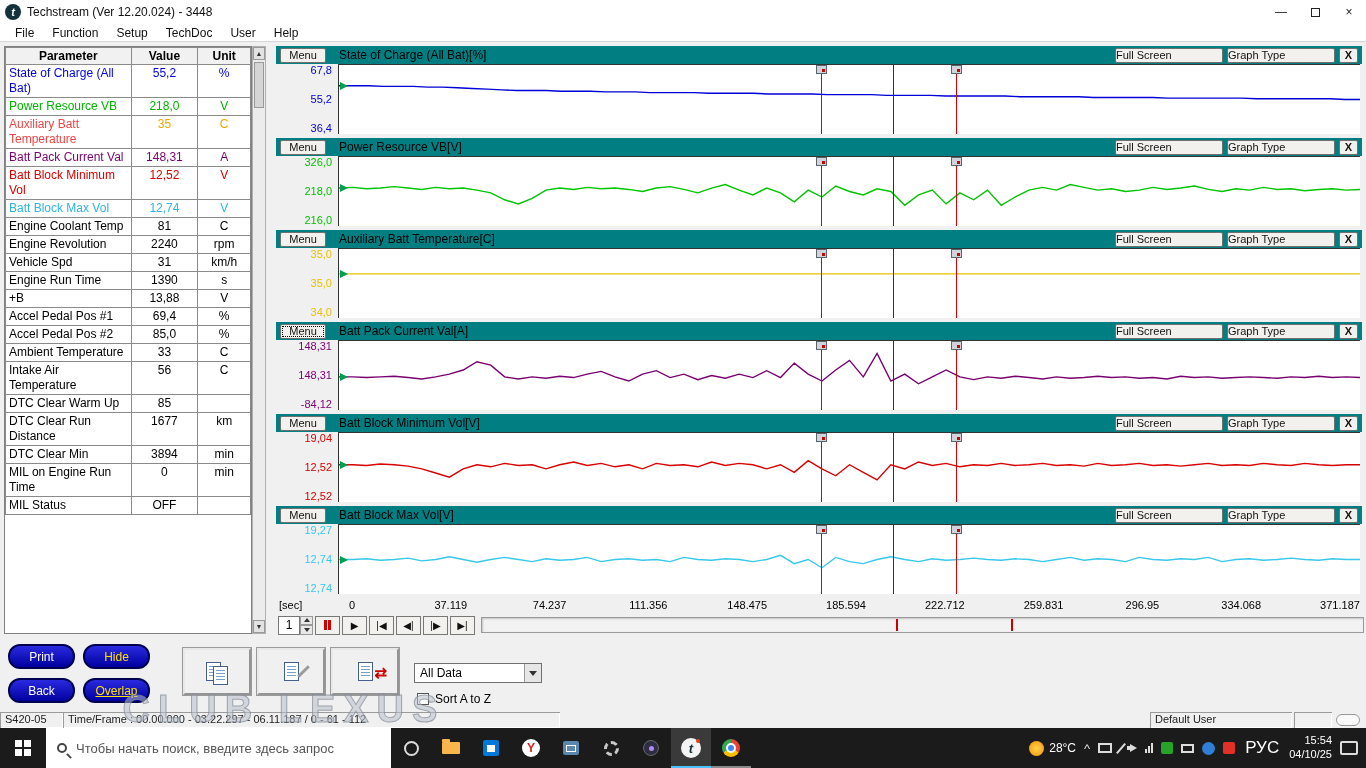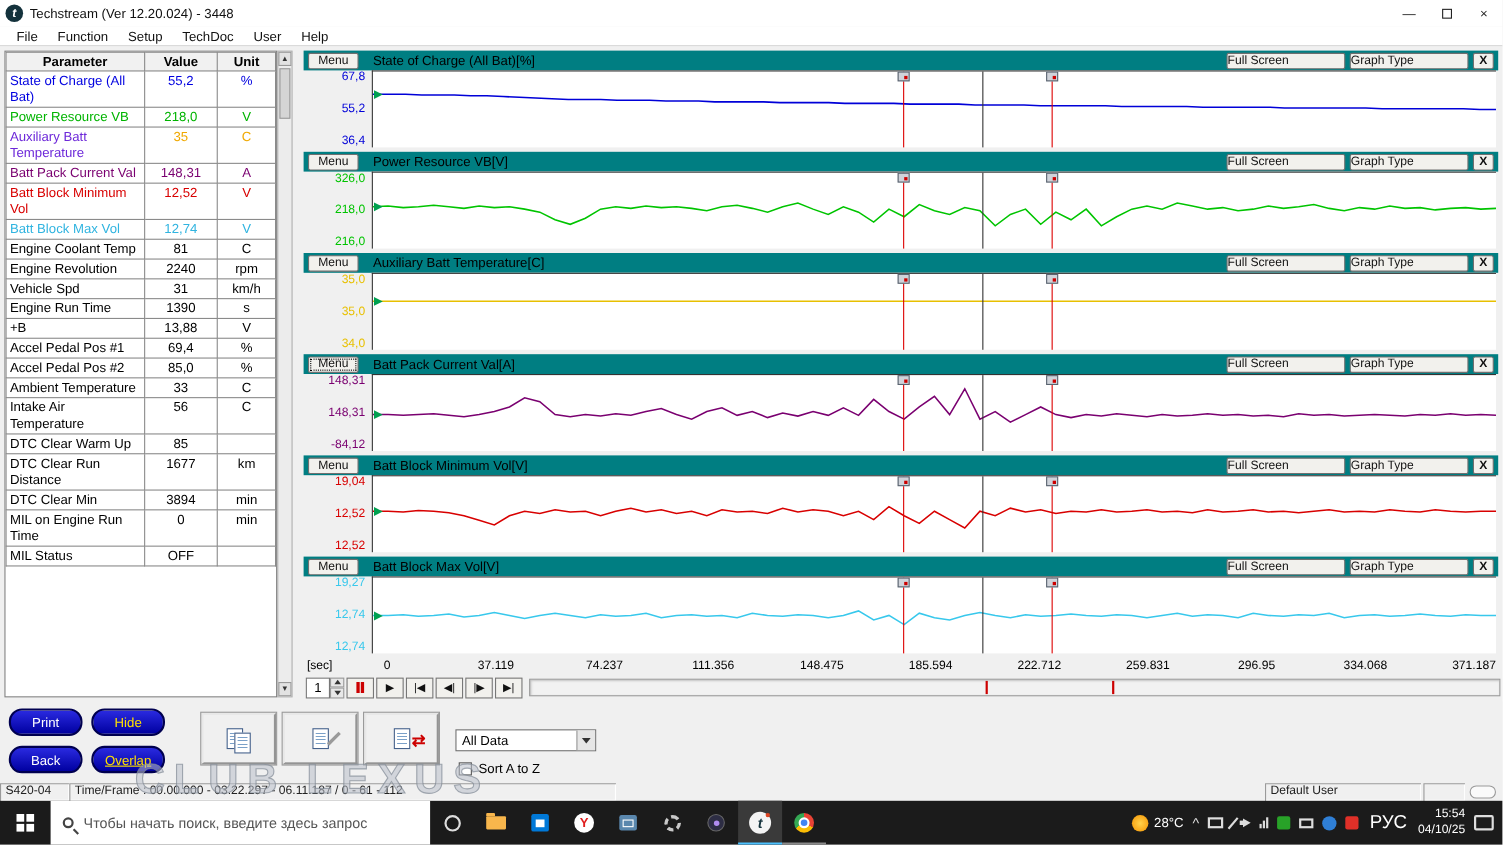--- a/index.html
+++ b/index.html
@@ -189,21 +189,21 @@
             <td class="c-param" style="color: rgb(0, 0, 224);">State of Charge (All Bat)</td>
             <td class="c-val" style="color: rgb(0, 0, 224);">55,2</td>
             <td class="c-unit" style="color: rgb(0, 0, 224);">%</td>
           </tr>
           <tr>
             <td class="c-param" style="color: rgb(0, 180, 0);">Power Resource VB</td>
             <td class="c-val" style="color: rgb(0, 180, 0);">218,0</td>
             <td class="c-unit" style="color: rgb(0, 180, 0);">V</td>
           </tr>
           <tr>
-            <td class="c-param" style="color: #6d28d9;">Auxiliary Batt Temperature</td>
+            <td class="c-param" style="color: #ef4444;">Auxiliary Batt Temperature</td>
             <td class="c-val" style="color: rgb(240, 168, 0);">35</td>
             <td class="c-unit" style="color: rgb(240, 168, 0);">C</td>
           </tr>
           <tr>
             <td class="c-param" style="color: rgb(122, 0, 112);">Batt Pack Current Val</td>
             <td class="c-val" style="color: rgb(122, 0, 112);">148,31</td>
             <td class="c-unit" style="color: rgb(122, 0, 112);">A</td>
           </tr>
           <tr>
             <td class="c-param" style="color: rgb(216, 0, 0);">Batt Block Minimum Vol</td>
@@ -541,21 +541,21 @@
       <span>Sort A to Z</span>
     </div>
   </div>
 
   <div class="watermark">
     <div class="wm1">CLUB LEXUS</div>
     <div class="wm2">RUSSIA</div>
   </div>
 
   <div class="statusbar">
-    <div class="scell sc1">S420-04</div>
+    <div class="scell sc1">S420-05</div>
     <div class="scell sc2">Time/Frame : 00.00.000 - 03.22.297 - 06.11.187 / 0 - 61 - 112</div>
     <div class="scell sc3">Default User</div>
     <div class="scell sc4"></div>
     <div class="spill"></div>
   </div>
 
   <div class="taskbar">
     <div class="tb-start">
       <div class="win-grid">
           <div></div>

